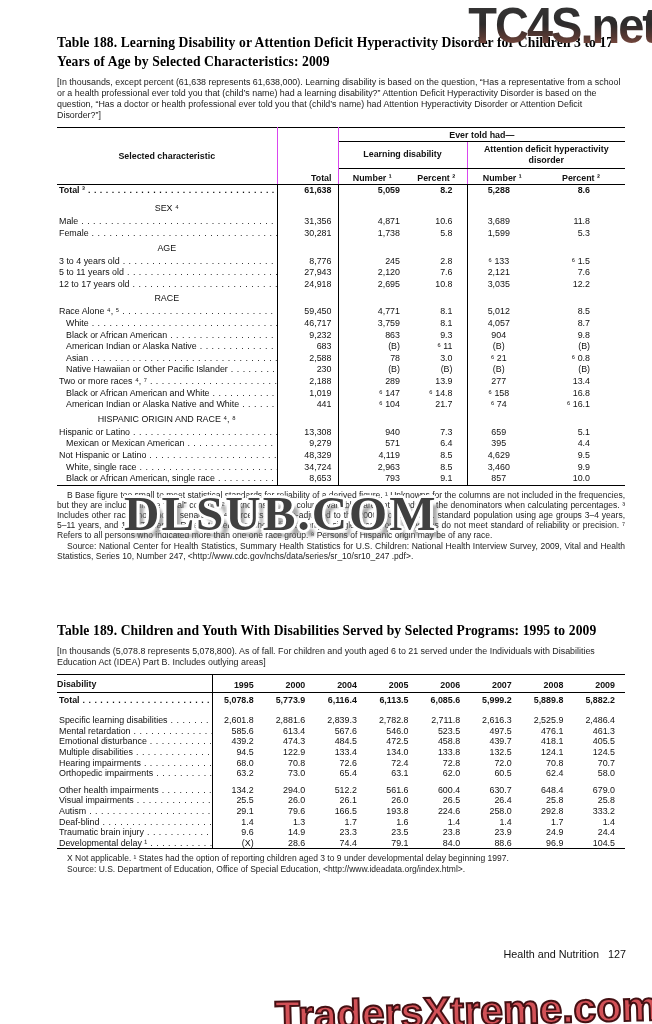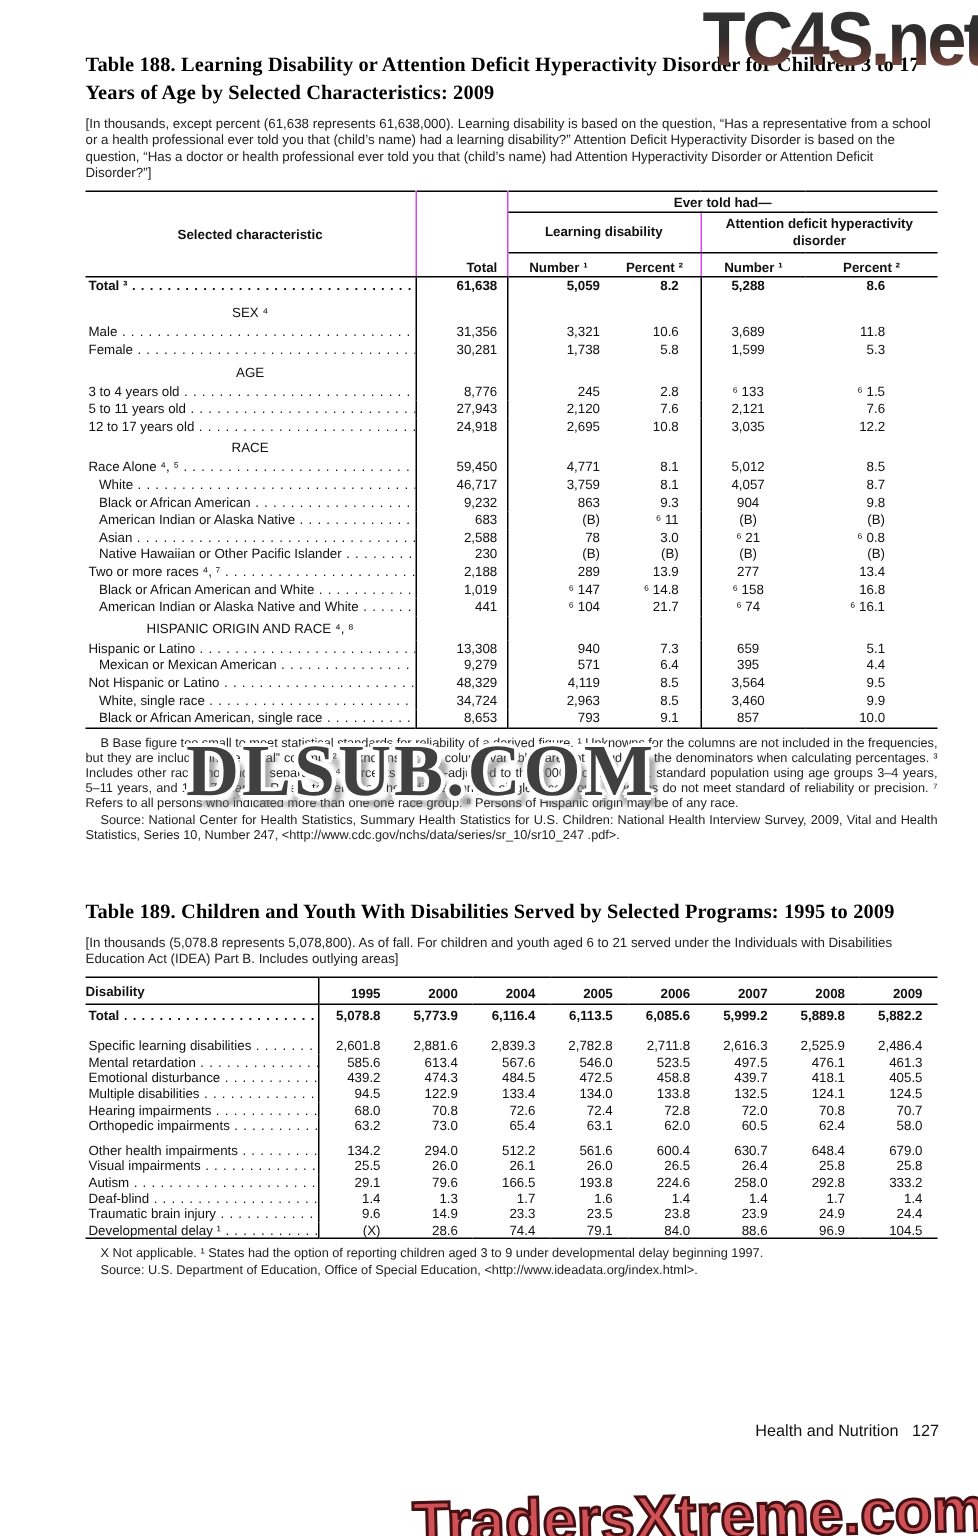--- a/index.html
+++ b/index.html
@@ -2,21 +2,21 @@
 <html><head>
 <meta charset="utf-8">
 <style>
   html,body{margin:0;padding:0;background:#fff;}
   .page{position:relative;width:652px;height:1024px;background:#fff;overflow:hidden;
         font-family:"Liberation Sans",sans-serif;color:#1a1a1a;}
 
   
   .sect{position:absolute;left:57px;width:568px;}
   .s188{top:34px;}
-  .s189{top:599px;}
+  .s189{top:622px;}
 
   .tbl-title{font:700 13.6px/1.38 "Liberation Serif",serif;color:#000;margin:0 0 5px 0;letter-spacing:.1px;}
   .note{font:8.9px/1.26 "Liberation Sans",sans-serif;margin:0 0 6px 0;color:#222;text-align:left;}
 
   
   table{border-collapse:collapse;width:568px;table-layout:fixed;font-size:8.9px;color:#111;}
   table{border-top:1.5px solid #000;}
   tbody{border-bottom:1.5px solid #000;}
   th{font-weight:700;padding:0;vertical-align:middle;}
   td{padding:0;vertical-align:bottom;}
@@ -142,21 +142,21 @@
             <td class="c5"></td>
             <td class="c6"></td>
           </tr>
           <tr>
             <td class="c1">
               <div class="lead">
                 <span class="lt">Male</span>
               </div>
             </td>
             <td class="c2">31,356</td>
-            <td class="c3">3,321</td>
+            <td class="c3">4,871</td>
             <td class="c4">10.6</td>
             <td class="c5">3,689</td>
             <td class="c6">11.8</td>
           </tr>
           <tr>
             <td class="c1">
               <div class="lead">
                 <span class="lt">Female</span>
               </div>
             </td>
@@ -360,21 +360,21 @@
           </tr>
           <tr>
             <td class="c1">
               <div class="lead">
                 <span class="lt">Not Hispanic or Latino</span>
               </div>
             </td>
             <td class="c2">48,329</td>
             <td class="c3">4,119</td>
             <td class="c4">8.5</td>
-            <td class="c5">3,564</td>
+            <td class="c5">4,629</td>
             <td class="c6">9.5</td>
           </tr>
           <tr class="ind">
             <td class="c1">
               <div class="lead">
                 <span class="lt">White, single race</span>
               </div>
             </td>
             <td class="c2">34,724</td>
             <td class="c3">2,963</td>

